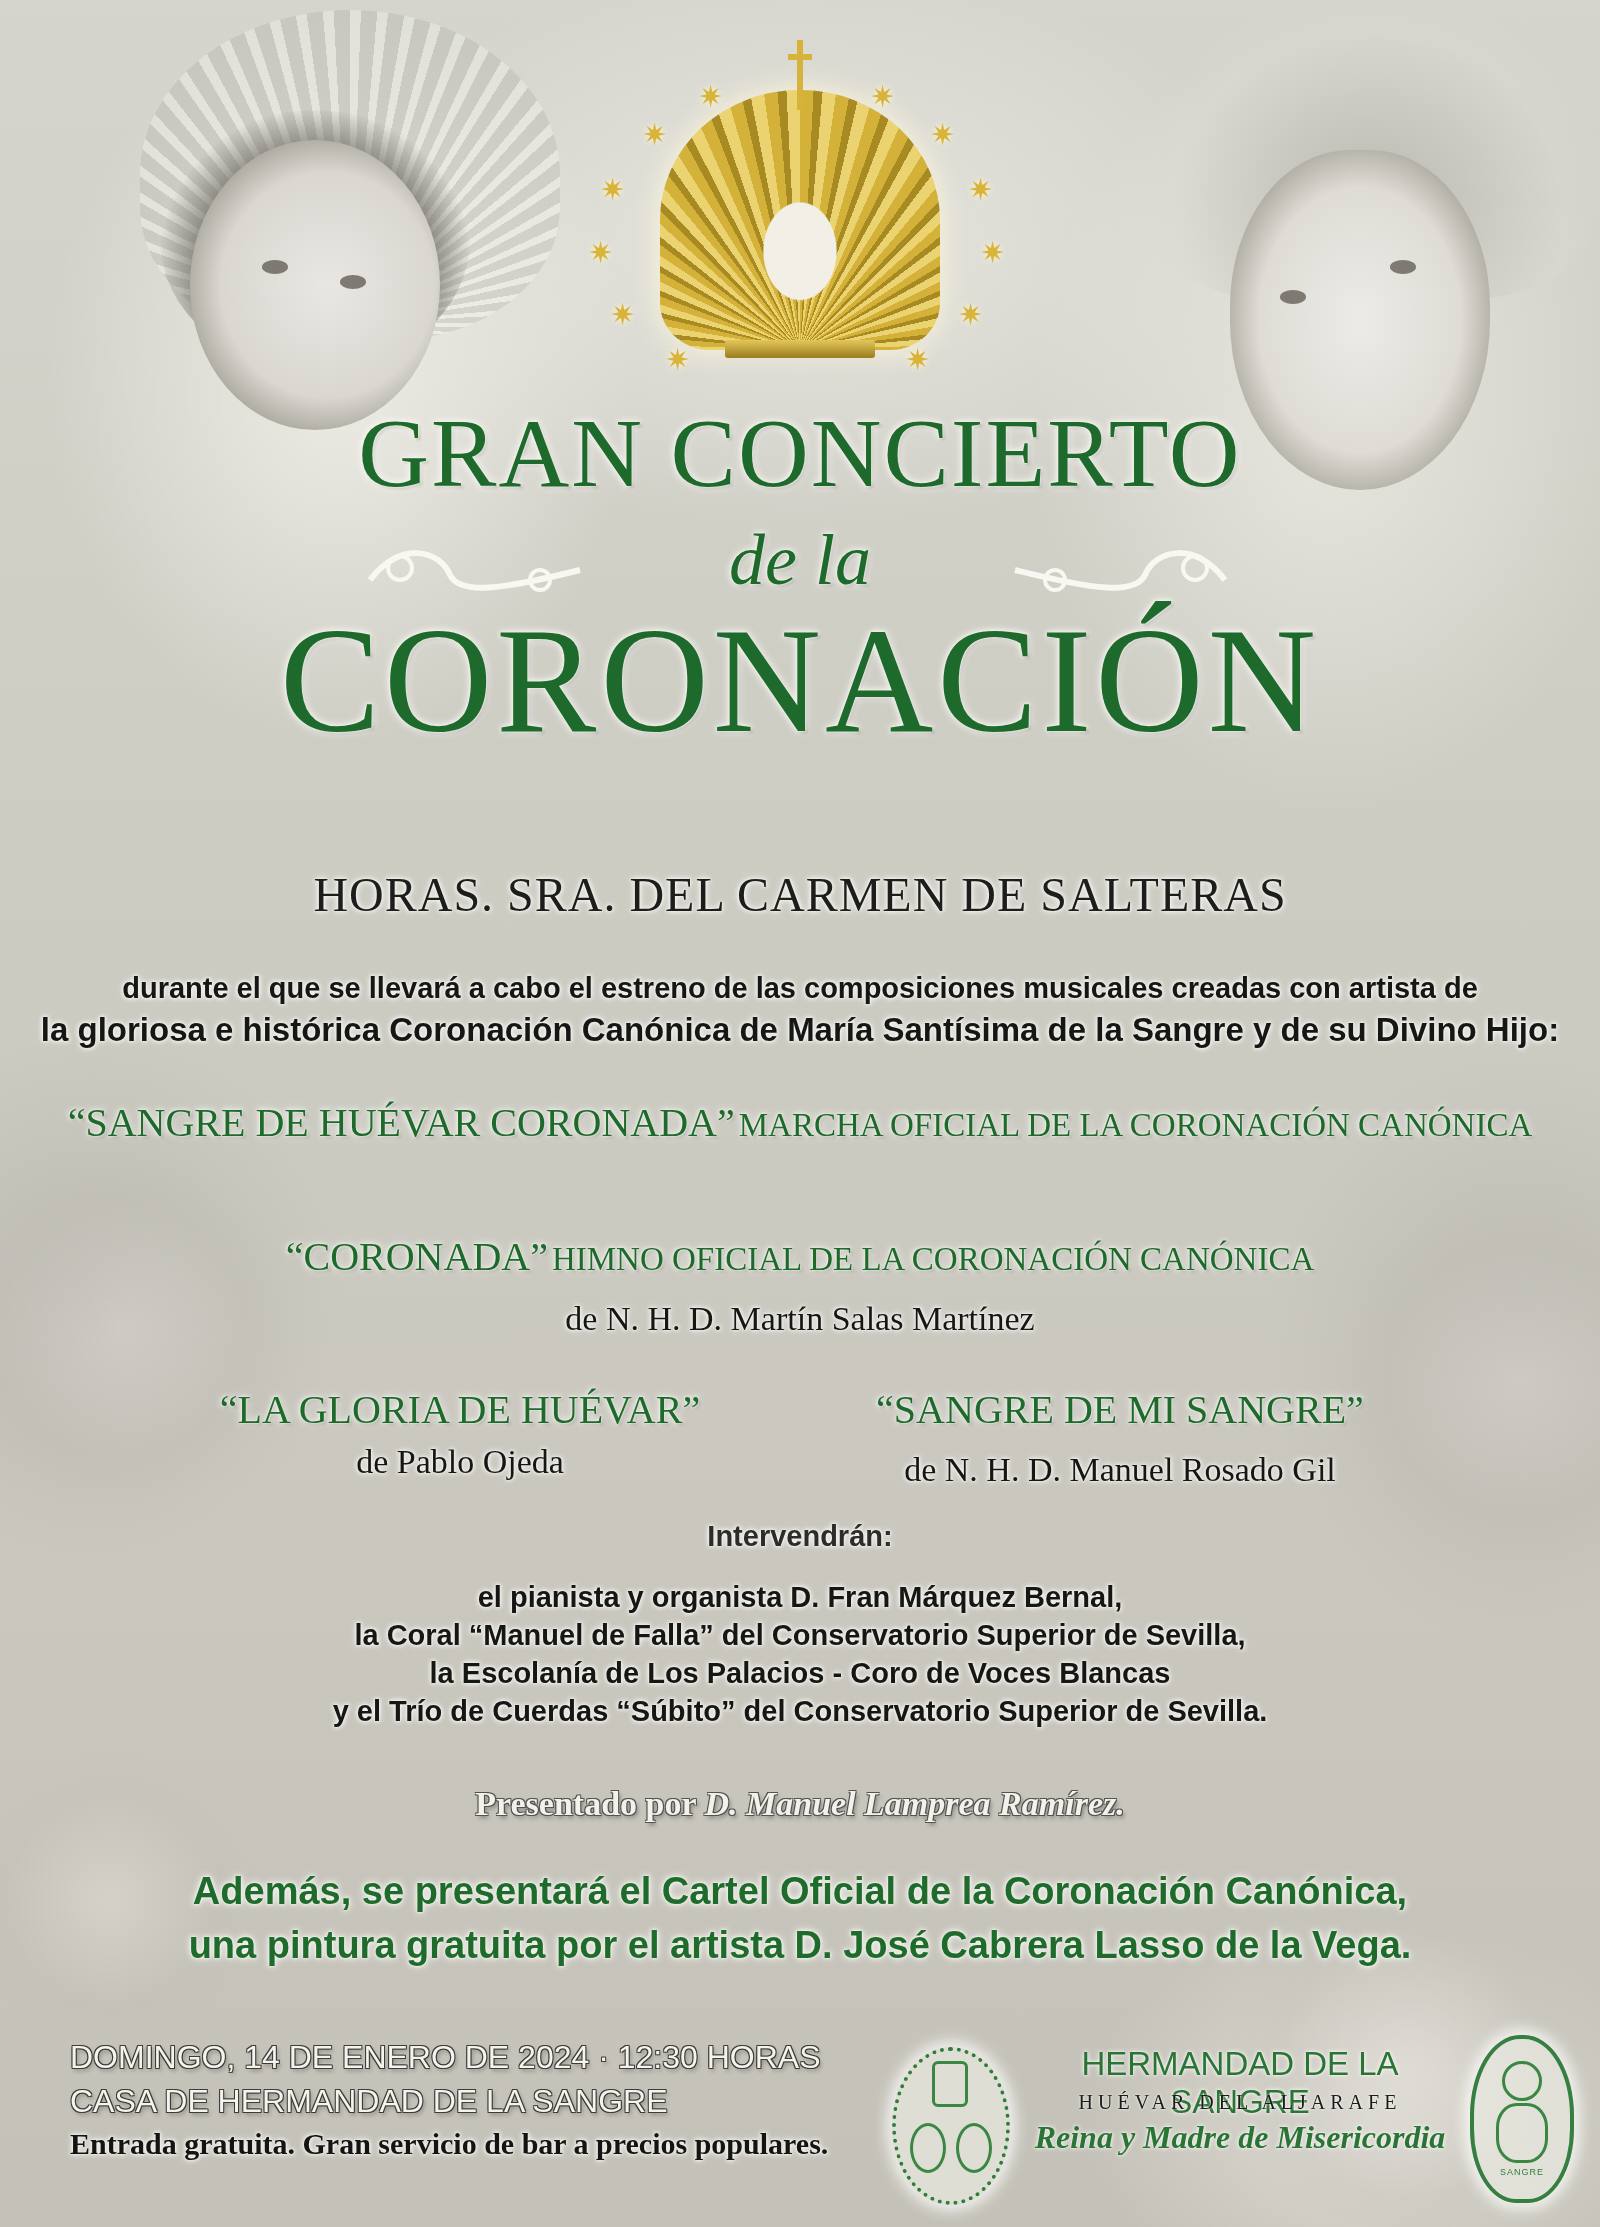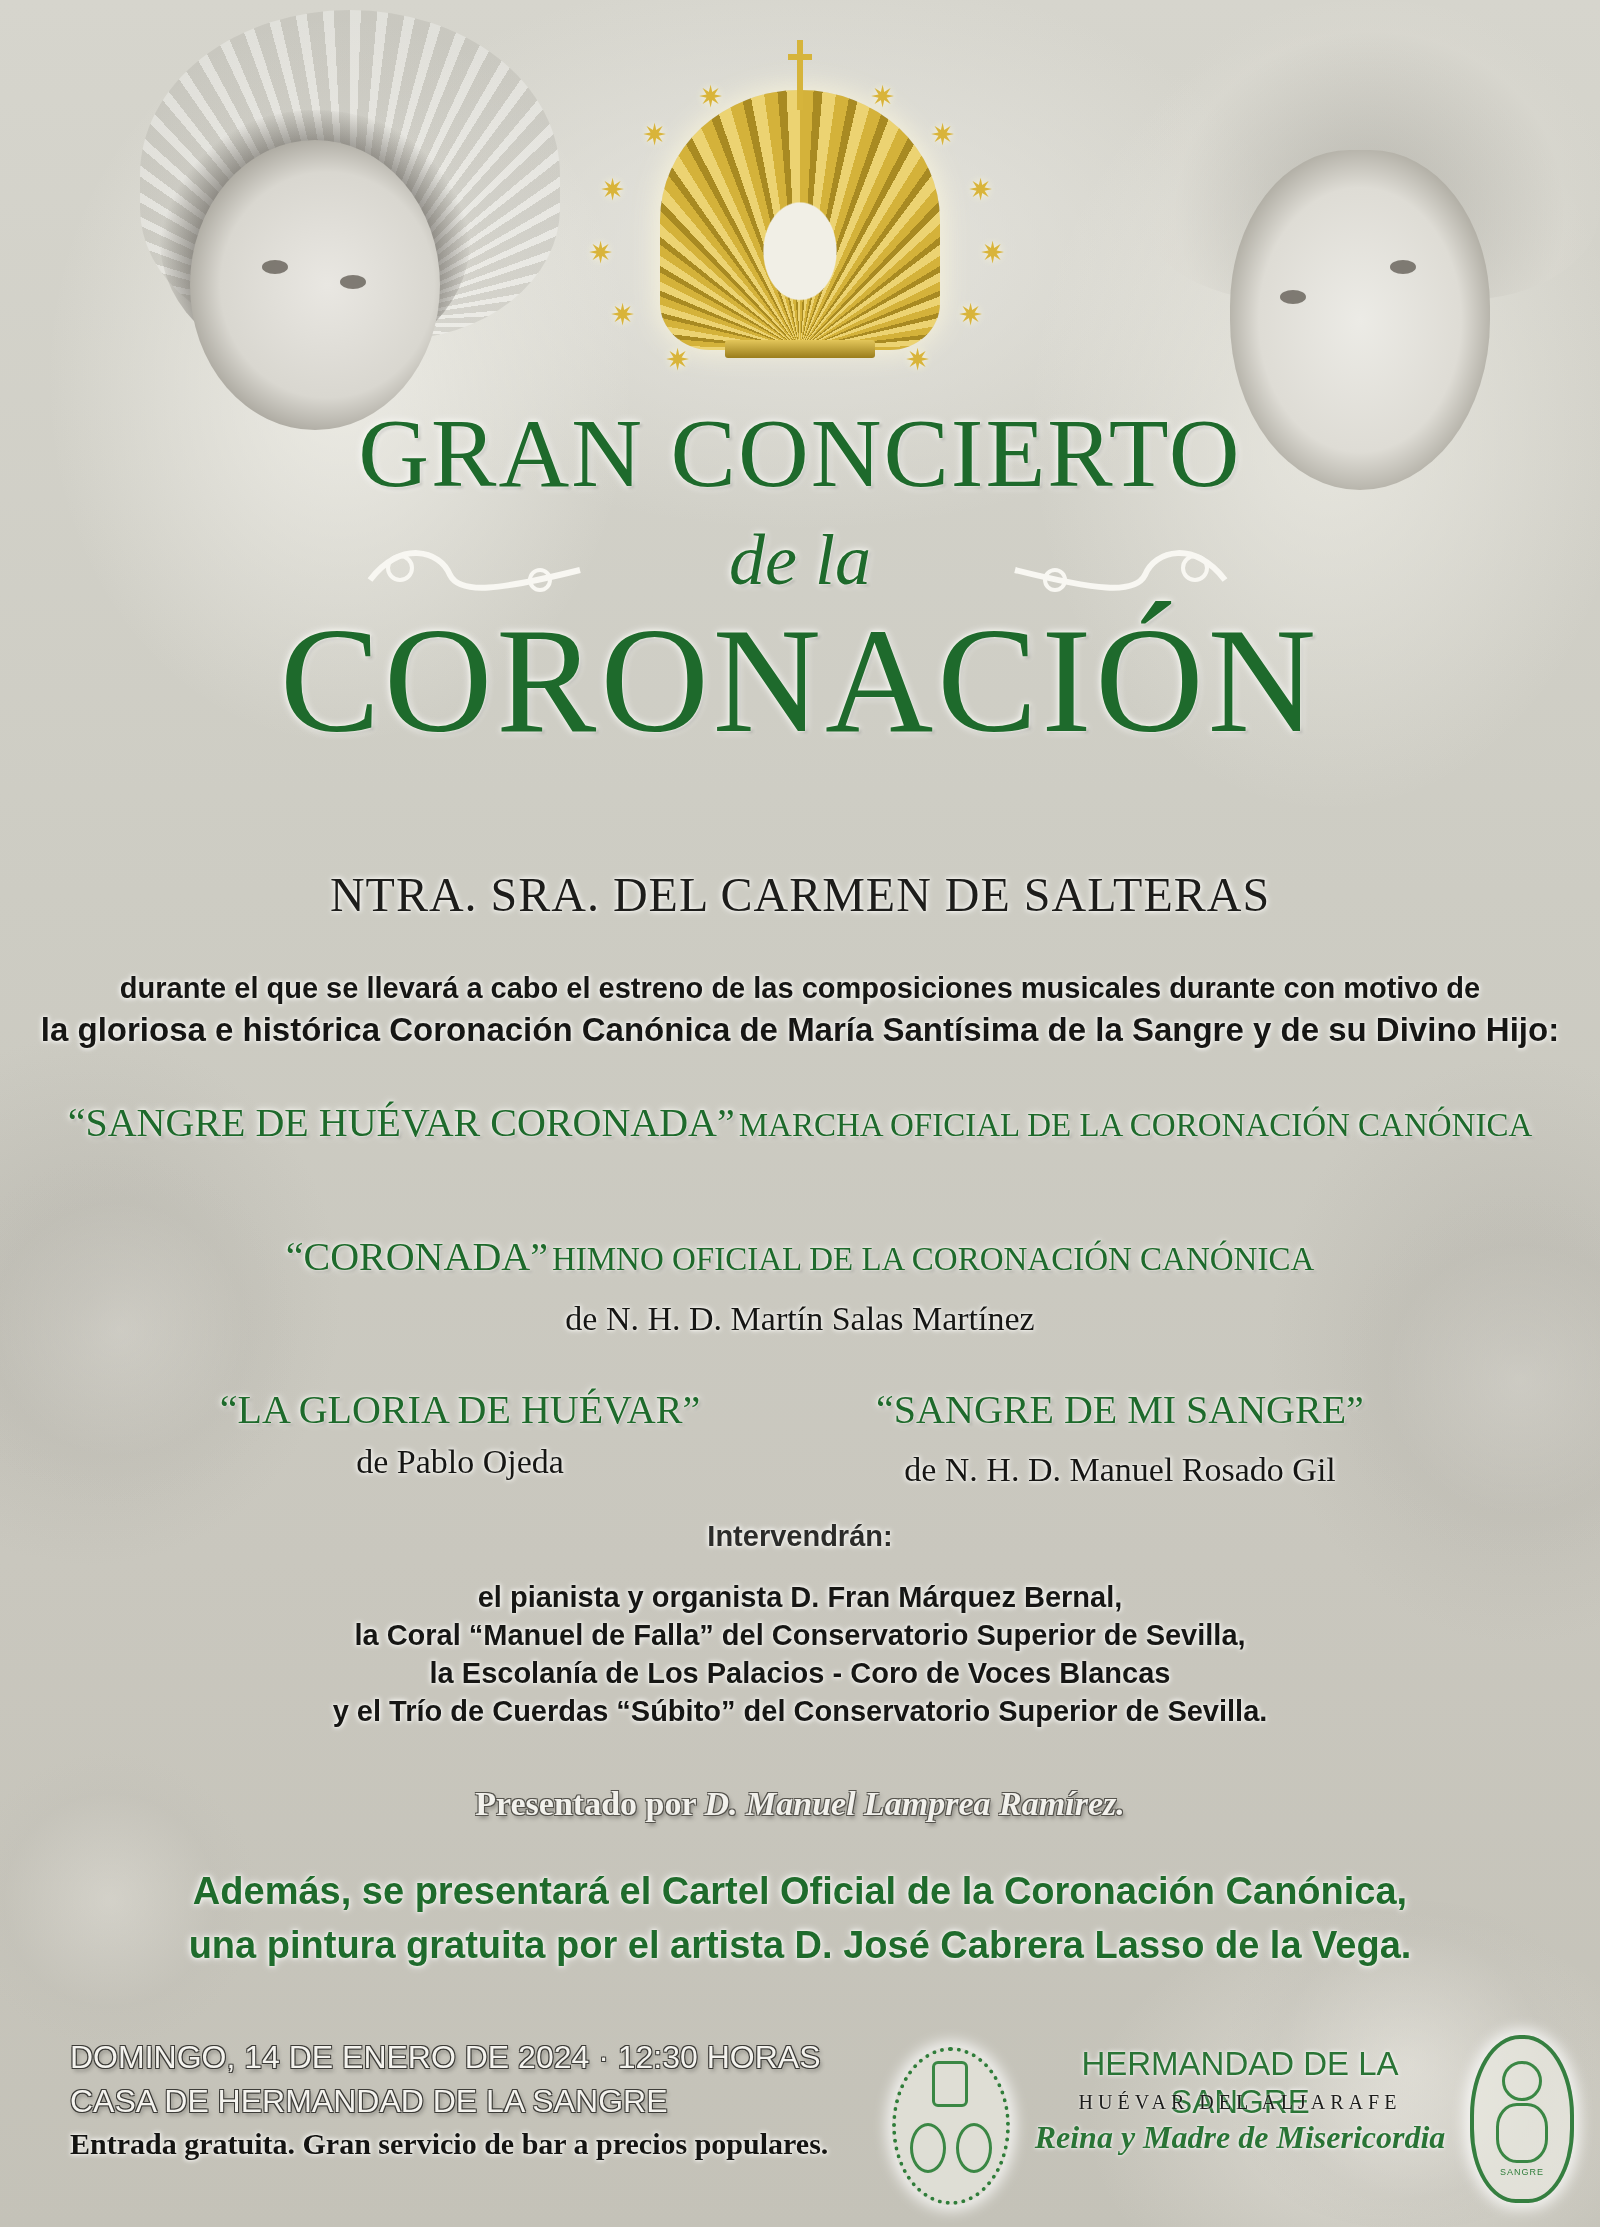--- a/index.html
+++ b/index.html
@@ -201,23 +201,23 @@
   <div class="flourish" style="left:1005px;">
     <svg viewBox="0 0 230 60">
         <path d="M10 30 C90 50, 130 55, 140 35 C150 10, 190 0, 220 40" stroke="#f8f7f2" stroke-width="6" fill="none"></path>
         <circle cx="50" cy="40" r="10" stroke="#f8f7f2" stroke-width="4" fill="none"></circle>
         <circle cx="190" cy="28" r="12" stroke="#f8f7f2" stroke-width="4" fill="none"></circle>
       </svg>
   </div>
   <div class="t-center green-title title-2">de la</div>
   <div class="t-center green-title title-3">CORONACIÓN</div>
 
-  <div class="t-center black-title sub-2">NTRA. SRA. DEL CARMEN DE SALTERAS</div>
-
-  <div class="t-center body-text intro-1">durante el que se llevará a cabo el estreno de las composiciones musicales durante con motivo de</div>
+  <div class="t-center black-title sub-2">HORAS. SRA. DEL CARMEN DE SALTERAS</div>
+
+  <div class="t-center body-text intro-1">durante el que se llevará a cabo el estreno de las composiciones musicales creadas con artista de</div>
   <div class="t-center body-text intro-2">la gloriosa e histórica Coronación Canónica de María Santísima de la Sangre y de su Divino Hijo:</div>
 
   <div class="t-center row1">
     <span class="green-title song-title">“SANGRE DE HUÉVAR CORONADA”</span>
     <span class="green-title song-sub">MARCHA OFICIAL DE LA CORONACIÓN CANÓNICA</span>
   </div>
 
   <div class="t-center row2">
     <span class="green-title song-title">“CORONADA”</span>
     <span class="green-title song-sub">HIMNO OFICIAL DE LA CORONACIÓN CANÓNICA</span>

